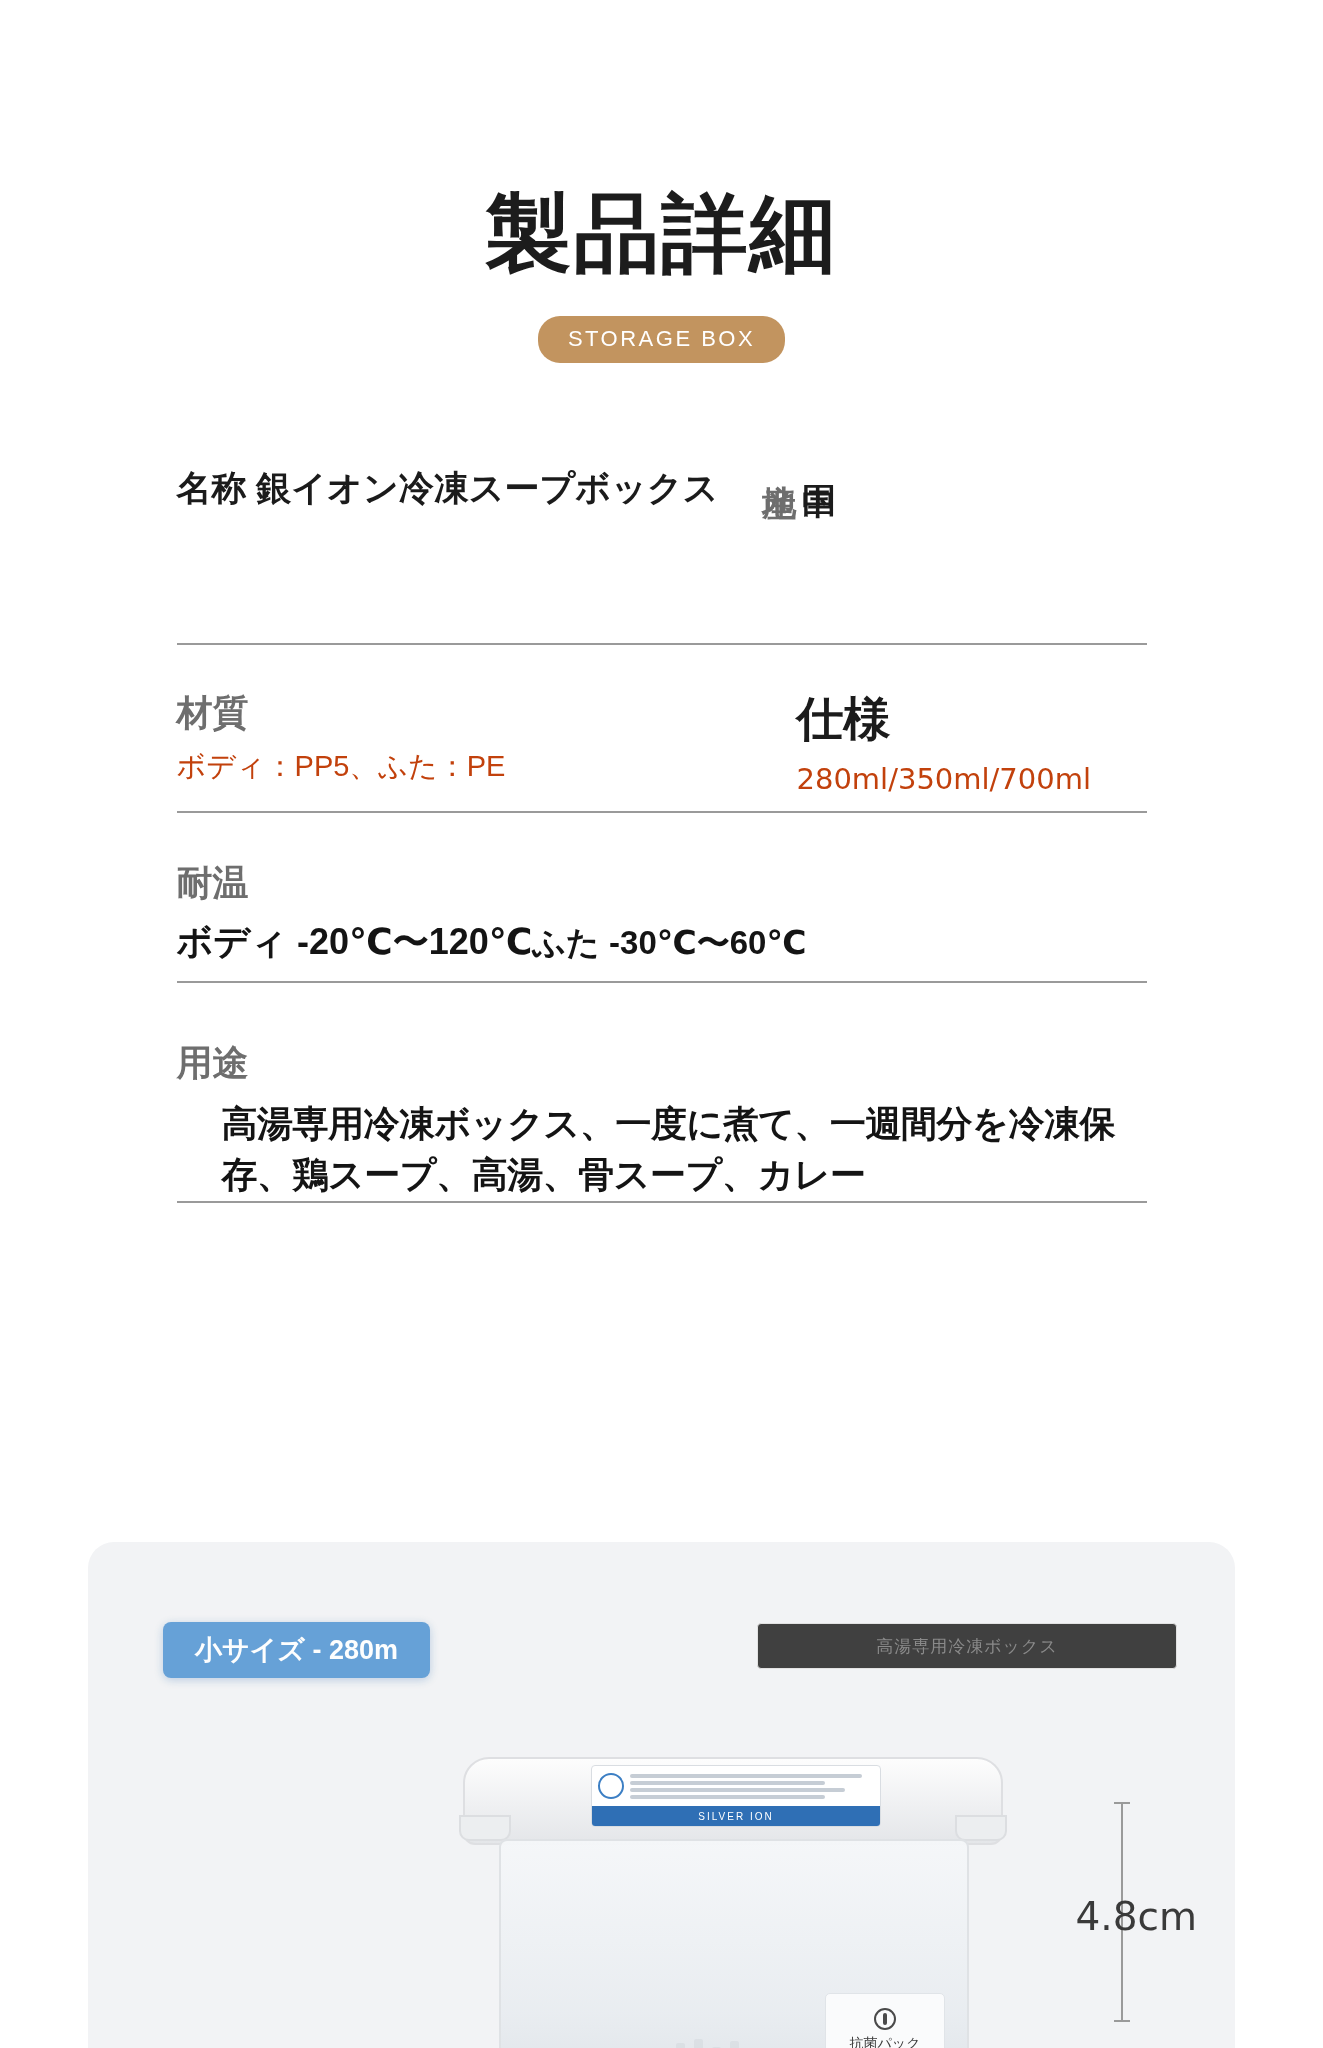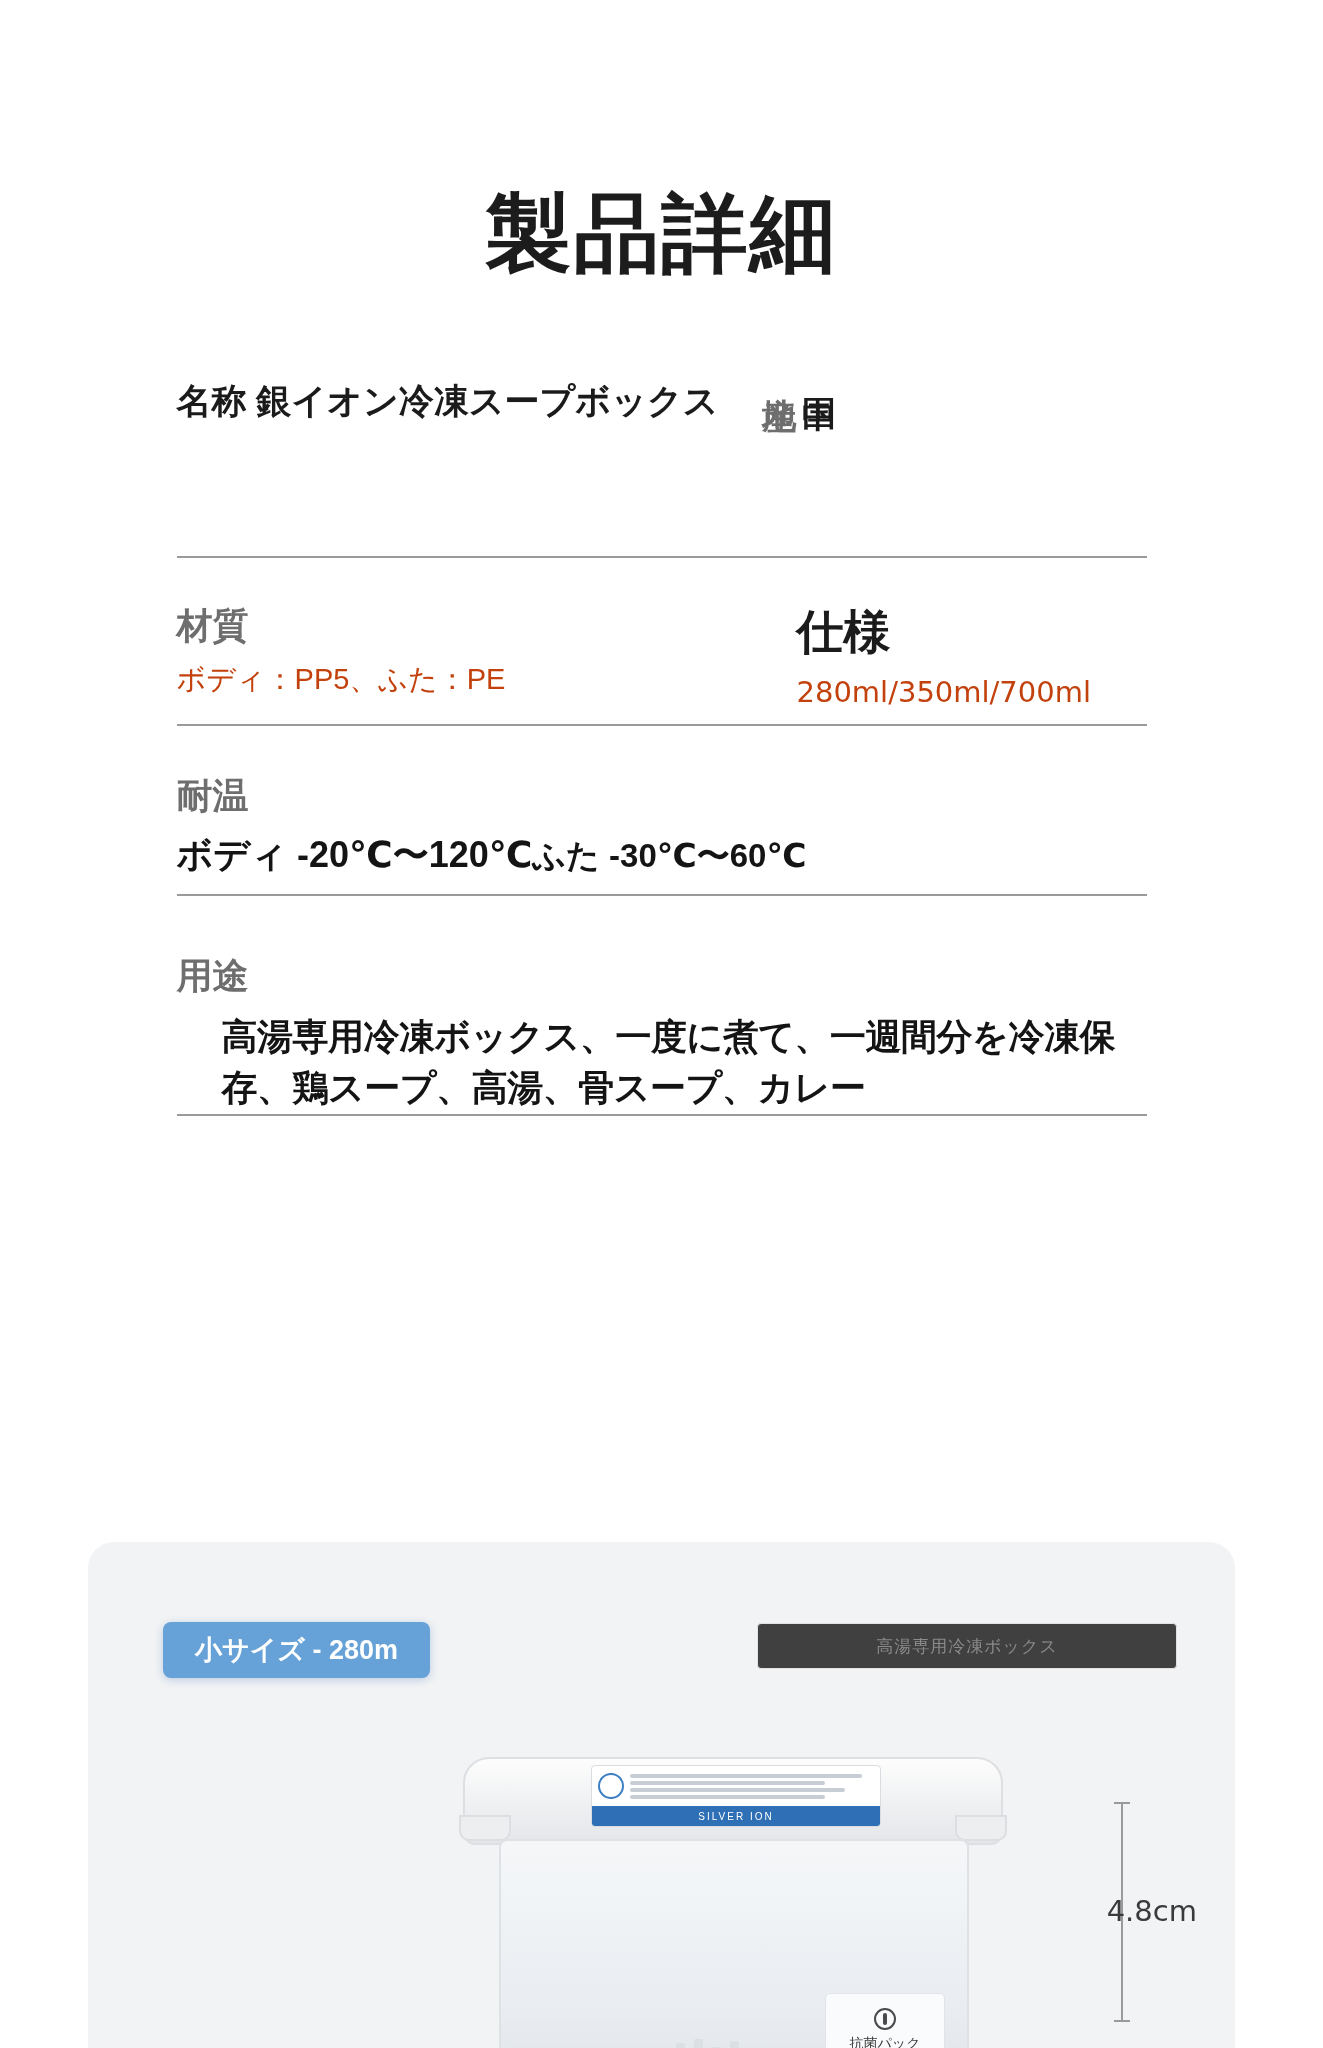--- a/index.html
+++ b/index.html
@@ -349,32 +349,35 @@
     width: 16px;
     height: 2px;
     background: #9a9a9a;
   }
   .dim::before { top: 0; }
   .dim::after { bottom: 0; }
   .dim-label {
     position: absolute;
     right: 38px;
     top: 352px;
-    font-size: 29px;
+    font-size: 39px;
     color: #3a3a3a;
     font-family: "DejaVu Sans", "Liberation Sans", sans-serif;
   }
 </style>
 </head>
 <body>
 
 <div class="page">
 
   <div class="header">
     <h1 class="title">製品詳細</h1>
+    <div class="badge-wrap">
+      <span class="badge">STORAGE BOX</span>
+    </div>
   </div>
 
   <div class="specs">
 
     <div class="spec-row">
       <div class="row1">
         <div class="left">
           <div class="name-line">
             <span class="name-label">名称</span>
             <span>銀イオン冷凍スープボックス</span>

